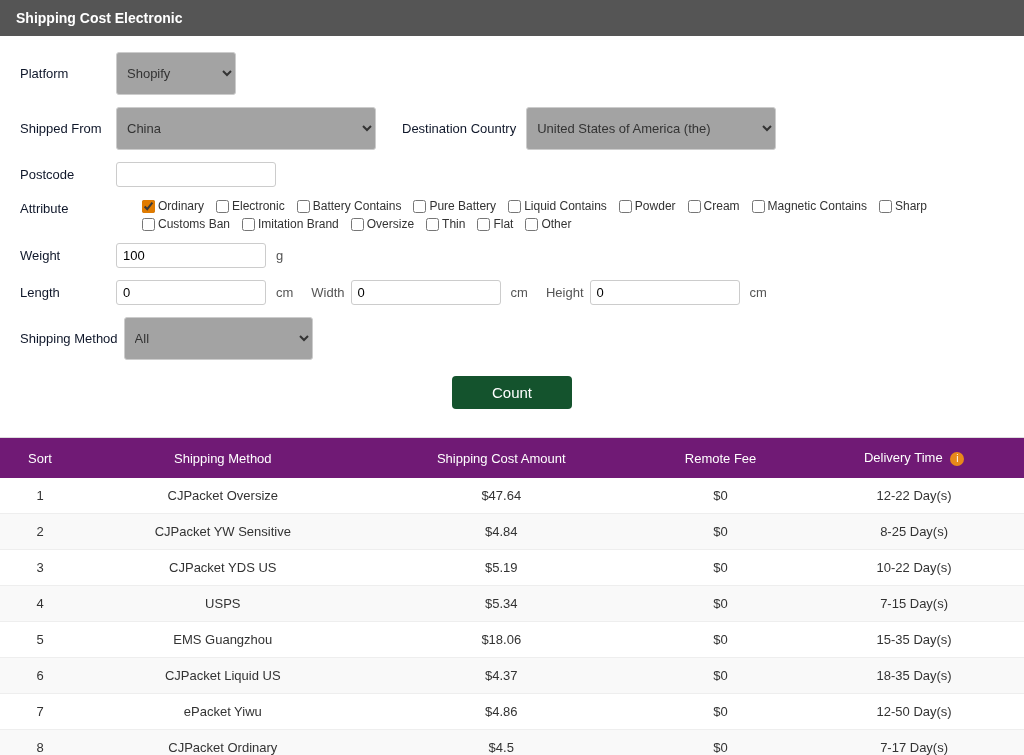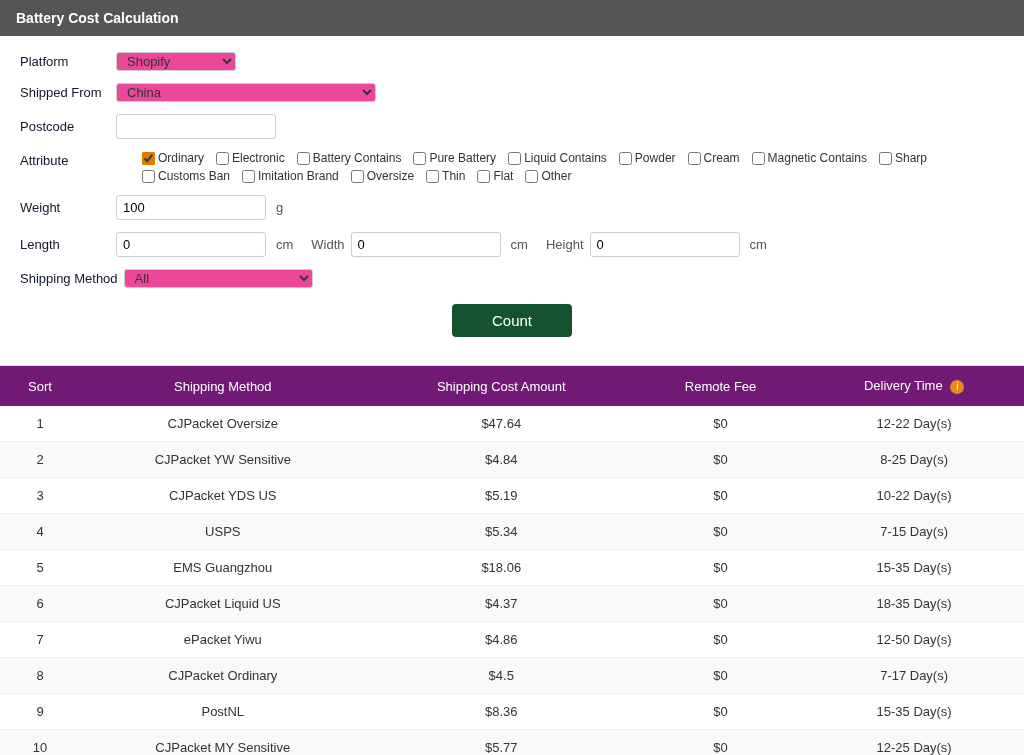--- a/index.html
+++ b/index.html
@@ -28,25 +28,25 @@
     }
 
     .form-label {
       font-weight: normal;
       color: #0f172a;
       min-width: 90px;
       font-size: 13px;
     }
 
     select {
-      padding: 0 6px;
+      padding: 12px 6px;
       border: 1px solid #ccc;
       border-radius: 3px;
       font-size: 13px;
-      background: #ec4899;
+      background: #a3a3a3;
       color: #333;
     }
 
     input[type="text"] {
       padding: 4px 6px;
       border: 1px solid #ccc;
       border-radius: 3px;
       font-size: 13px;
     }
 
@@ -158,21 +158,21 @@
       display: flex;
       align-items: center;
       gap: 10px;
       margin-left: 20px;
     }
   </style>
 </head>
 <body>
 
 <div class="title-bar">
-  <span>Battery Cost Calculation</span>
+  <span>Shipping Cost Electronic</span>
 </div>
 
 <div class="form-section">
 
   <div class="form-row">
     <span class="form-label">Platform</span>
     <select class="platform-select">
       <option>Shopify</option>
       <option>WooCommerce</option>
       <option>Magento</option>
@@ -181,20 +181,29 @@
   </div>
 
   <div class="form-row">
     <span class="form-label">Shipped From</span>
     <select class="shipped-from-select">
       <option>China</option>
       <option>United States</option>
       <option>United Kingdom</option>
       <option>Germany</option>
     </select>
+    <div class="destination-row">
+      <span class="form-label" style="min-width:auto;">Destination Country</span>
+      <select class="destination-select">
+        <option>United States of America (the)</option>
+        <option>United Kingdom</option>
+        <option>Germany</option>
+        <option>Australia</option>
+      </select>
+    </div>
   </div>
 
   <div class="form-row">
     <span class="form-label">Postcode</span>
     <input type="text" class="postcode-input" value="" style="">
   </div>
 
   <div class="form-row" style="align-items:flex-start;gap:32px;">
     <span class="form-label" style="padding-top:2px;">Attribute</span>
     <div style="display:flex; flex-direction:column; gap:4px;">

